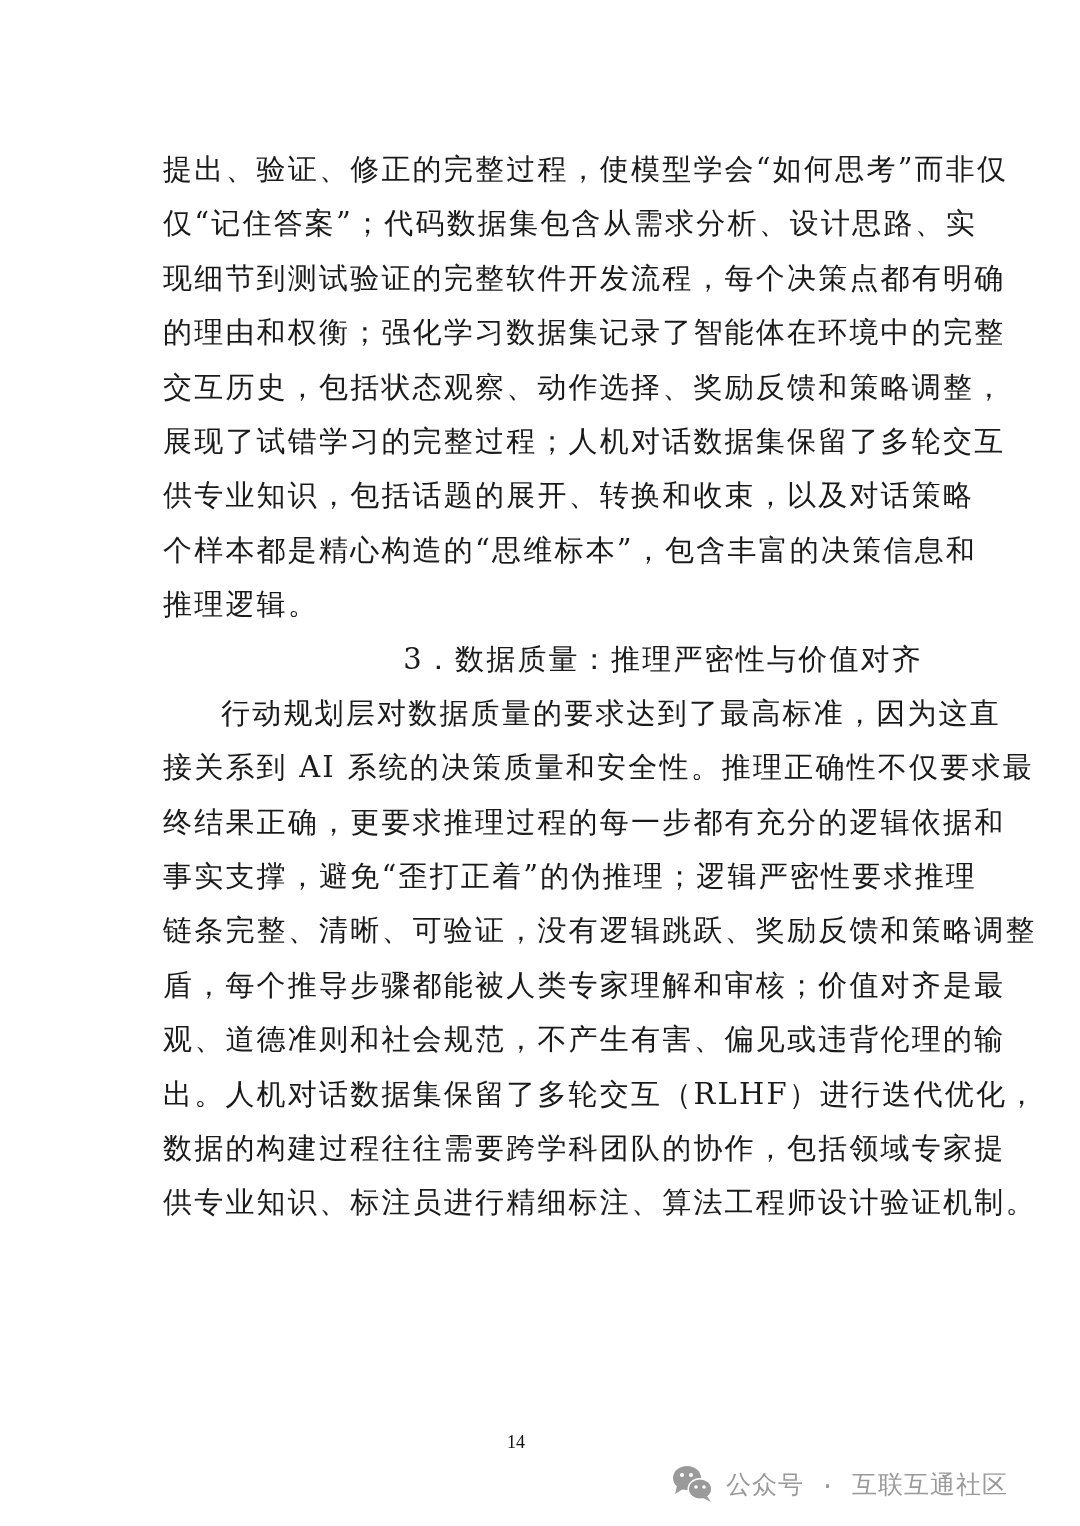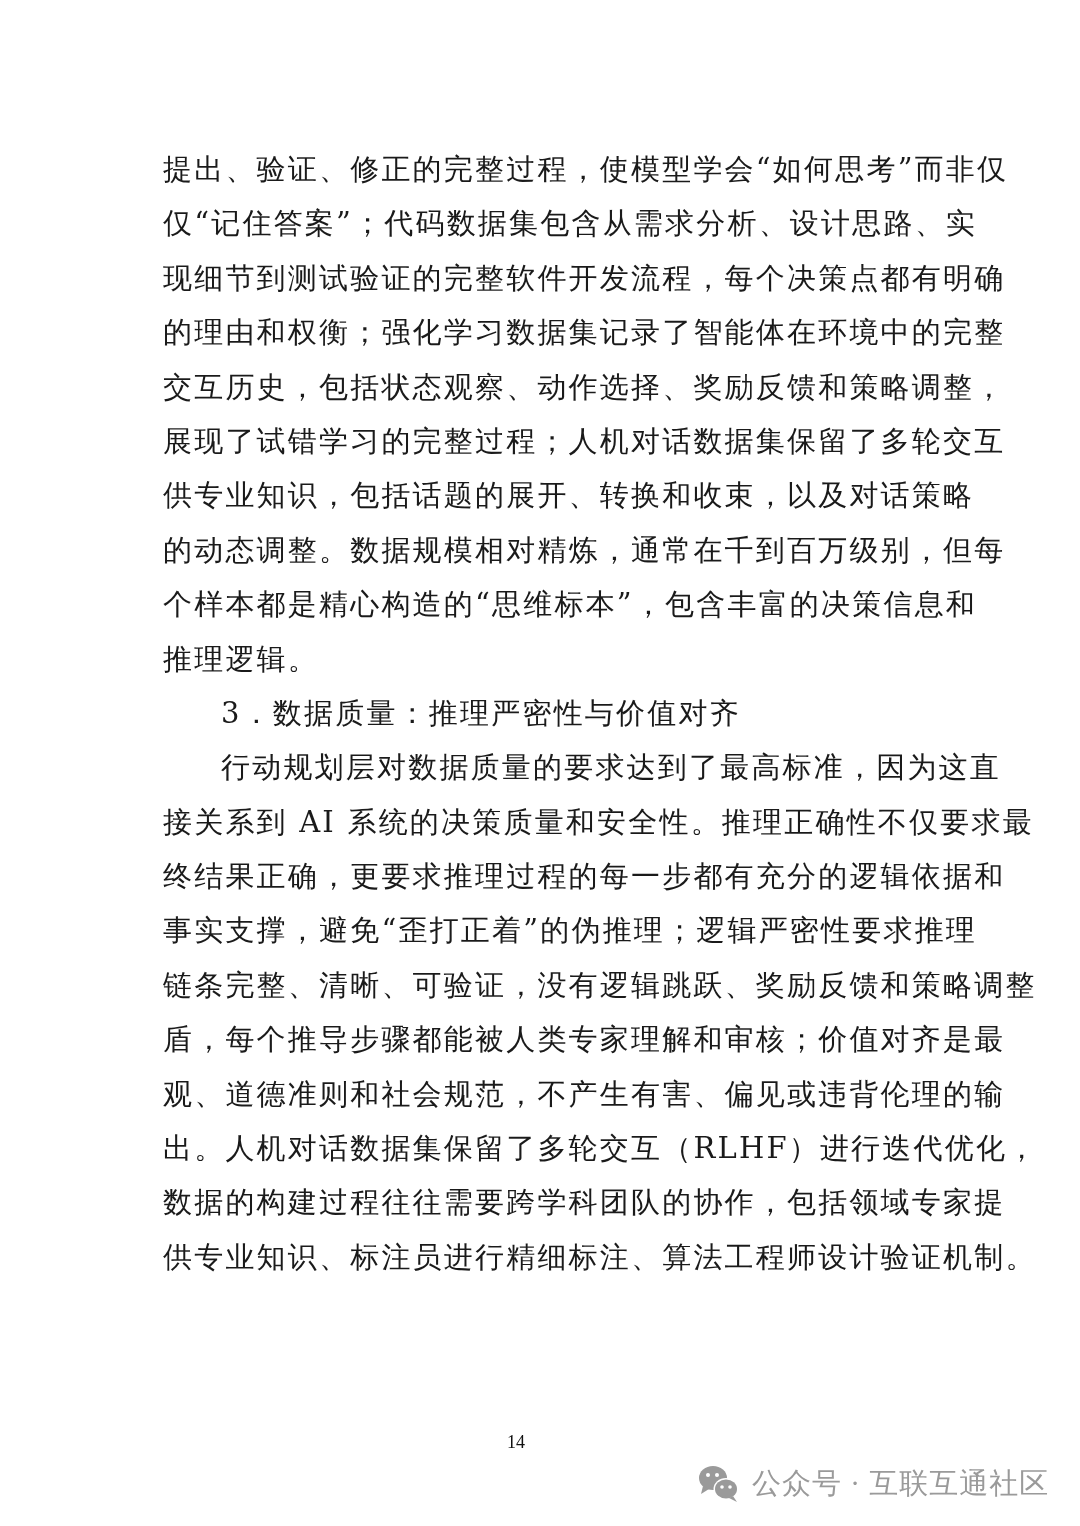--- a/index.html
+++ b/index.html
@@ -29,42 +29,42 @@
     width: 760px;
   }
   .line {
     height: 54.4px;
     line-height: 54.4px;
     font-size: 29px;
     white-space: nowrap;
     letter-spacing: 2.2px;
     color: #1a1a1a;
   }
-  .line.indent { padding-left: 58px; }
+  .line.indent { padding-left: 58px; text-align: right; }
   .page-number {
     position: absolute;
     left: 0;
     width: 1080px;
     top: 1432px;
     text-align: center;
     font-family: "Liberation Serif", serif;
     font-size: 18px;
     color: #111;
     margin-left: -24px;
   }
   .watermark {
     position: absolute;
-    left: 698px;
+    left: 672px;
     top: 1461px;
     height: 46px;
     display: flex;
     align-items: center;
     color: #9a9a9a;
-    font-family: Liberation Serif, serif;
-    font-size: 29px;
+    font-family: Liberation Mono, monospace;
+    font-size: 25px;
     letter-spacing: 1px;
   }
   .wechat-icon {
     width: 42px;
     height: 40px;
     margin-right: 12px;
     display: inline-block;
   }
 </style>
 </head>
@@ -72,21 +72,20 @@
 
 <div class="page">
   <div class="lines">
     <div class="line">提出、验证、修正的完整过程，使模型学会“如何思考”而非仅</div>
     <div class="line">仅“记住答案”；代码数据集包含从需求分析、设计思路、实</div>
     <div class="line">现细节到测试验证的完整软件开发流程，每个决策点都有明确</div>
     <div class="line">的理由和权衡；强化学习数据集记录了智能体在环境中的完整</div>
     <div class="line">交互历史，包括状态观察、动作选择、奖励反馈和策略调整，</div>
     <div class="line">展现了试错学习的完整过程；人机对话数据集保留了多轮交互</div>
     <div class="line">供专业知识，包括话题的展开、转换和收束，以及对话策略</div>
-    <div class="line">的动态调整。数据规模相对精炼，通常在千到百万级别，但每</div>
     <div class="line">个样本都是精心构造的“思维标本”，包含丰富的决策信息和</div>
     <div class="line">推理逻辑。</div>
     <div class="line indent">3．数据质量：推理严密性与价值对齐</div>
     <div class="line indent">行动规划层对数据质量的要求达到了最高标准，因为这直</div>
     <div class="line">接关系到 AI 系统的决策质量和安全性。推理正确性不仅要求最</div>
     <div class="line">终结果正确，更要求推理过程的每一步都有充分的逻辑依据和</div>
     <div class="line">事实支撑，避免“歪打正着”的伪推理；逻辑严密性要求推理</div>
     <div class="line">链条完整、清晰、可验证，没有逻辑跳跃、奖励反馈和策略调整</div>
     <div class="line">盾，每个推导步骤都能被人类专家理解和审核；价值对齐是最</div>
     <div class="line">观、道德准则和社会规范，不产生有害、偏见或违背伦理的输</div>

